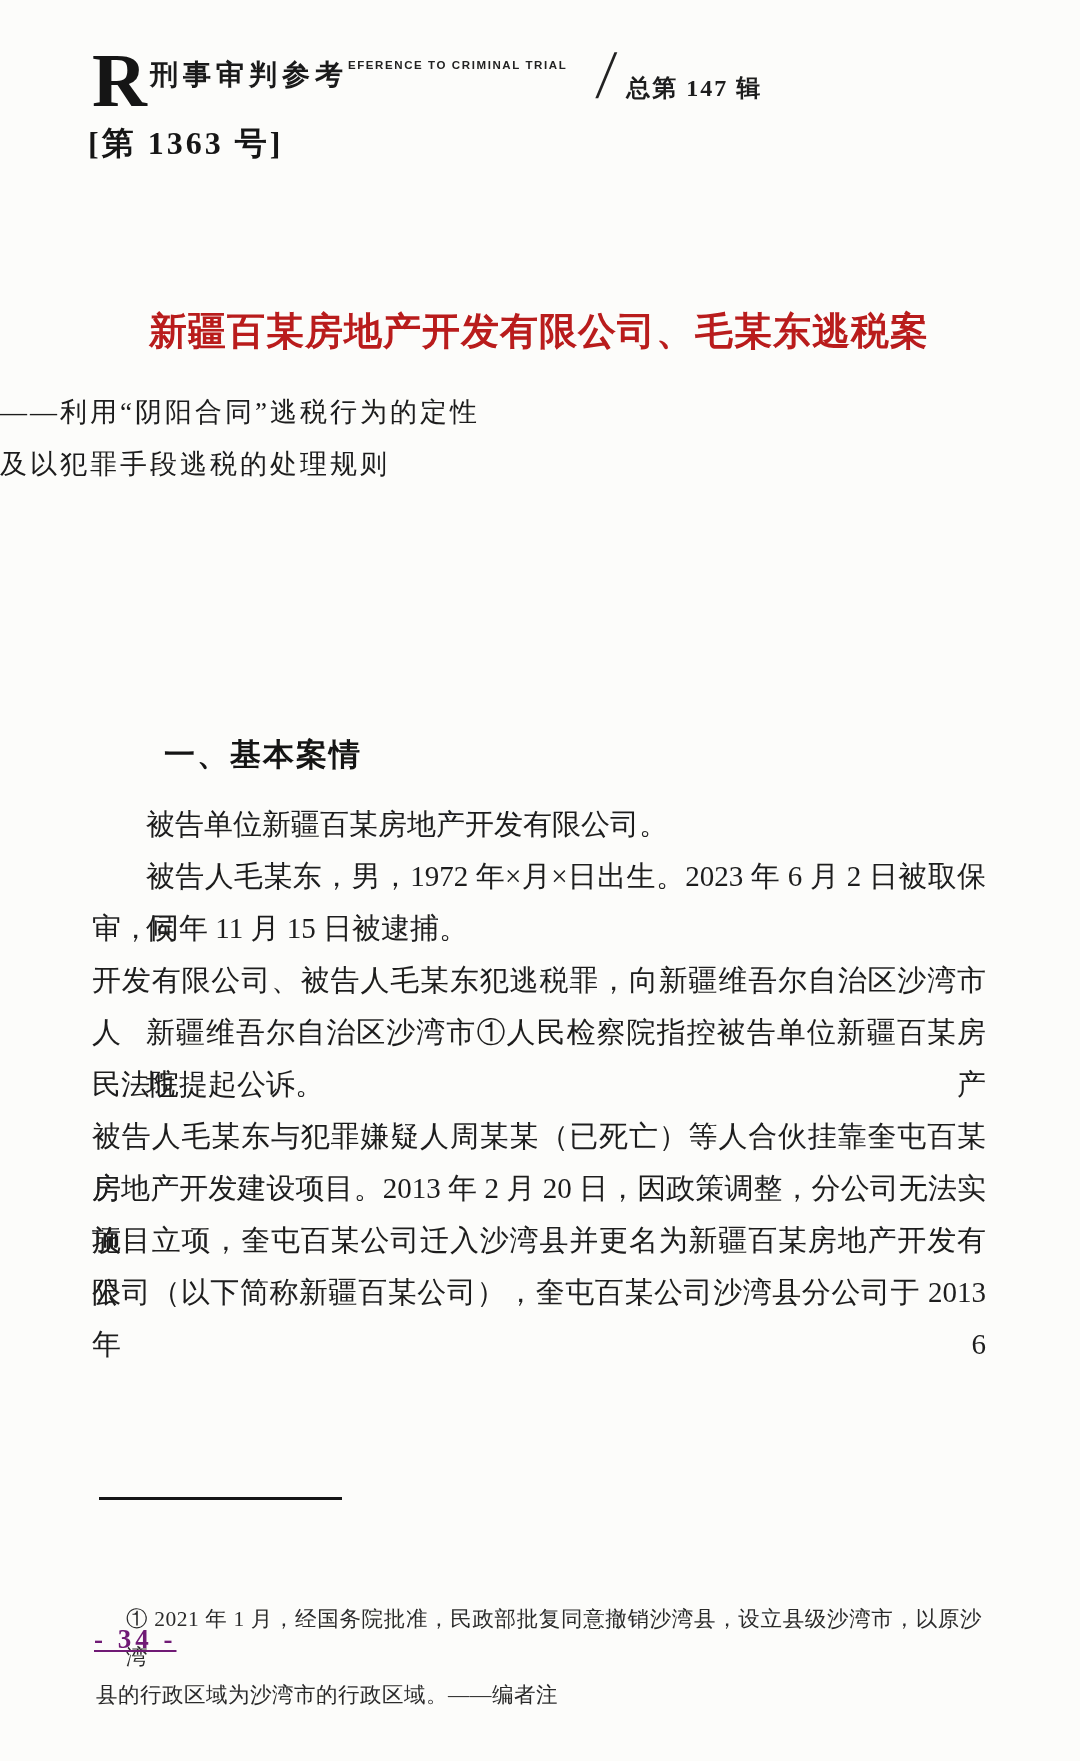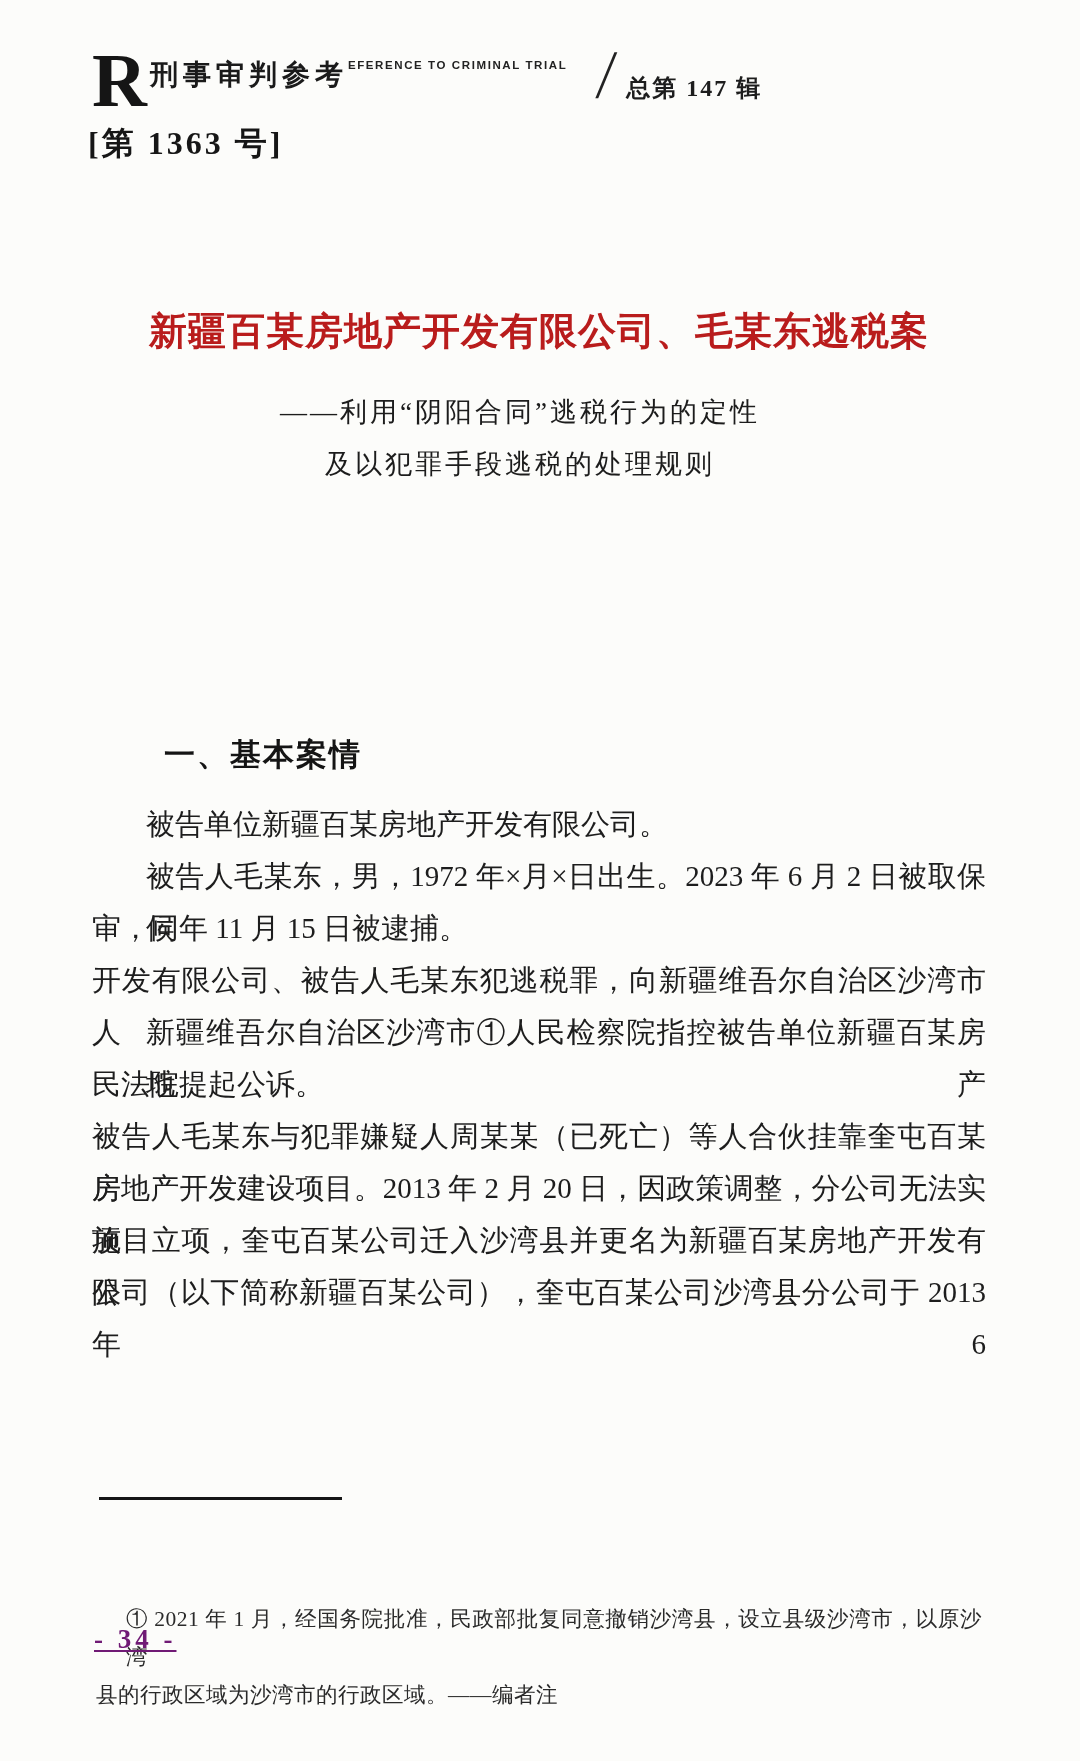--- a/index.html
+++ b/index.html
@@ -45,21 +45,20 @@
   }
 
   
   .title {
     position: absolute; top: 306px; left: 6px; width: 1026px;
     text-align: center;
     font-size: 38px; font-weight: bold; letter-spacing: 1px; color: #b91c1c; margin-left: 20px;
   }
   .subtitle {
     position: absolute; left: 0; width: 1040px;
-    text-align: center;
     font-size: 27px; letter-spacing: 3px; color: #1c1c1c;
   }
   .subtitle.sub1 { top: 394px; }
   .subtitle.sub2 { top: 446px; }
 
   
   .section-heading {
     position: absolute; top: 734px; left: 164px;
     font-size: 31px; font-weight: bold; letter-spacing: 2px;
     font-family: "Liberation Sans", "DejaVu Sans", sans-serif;

